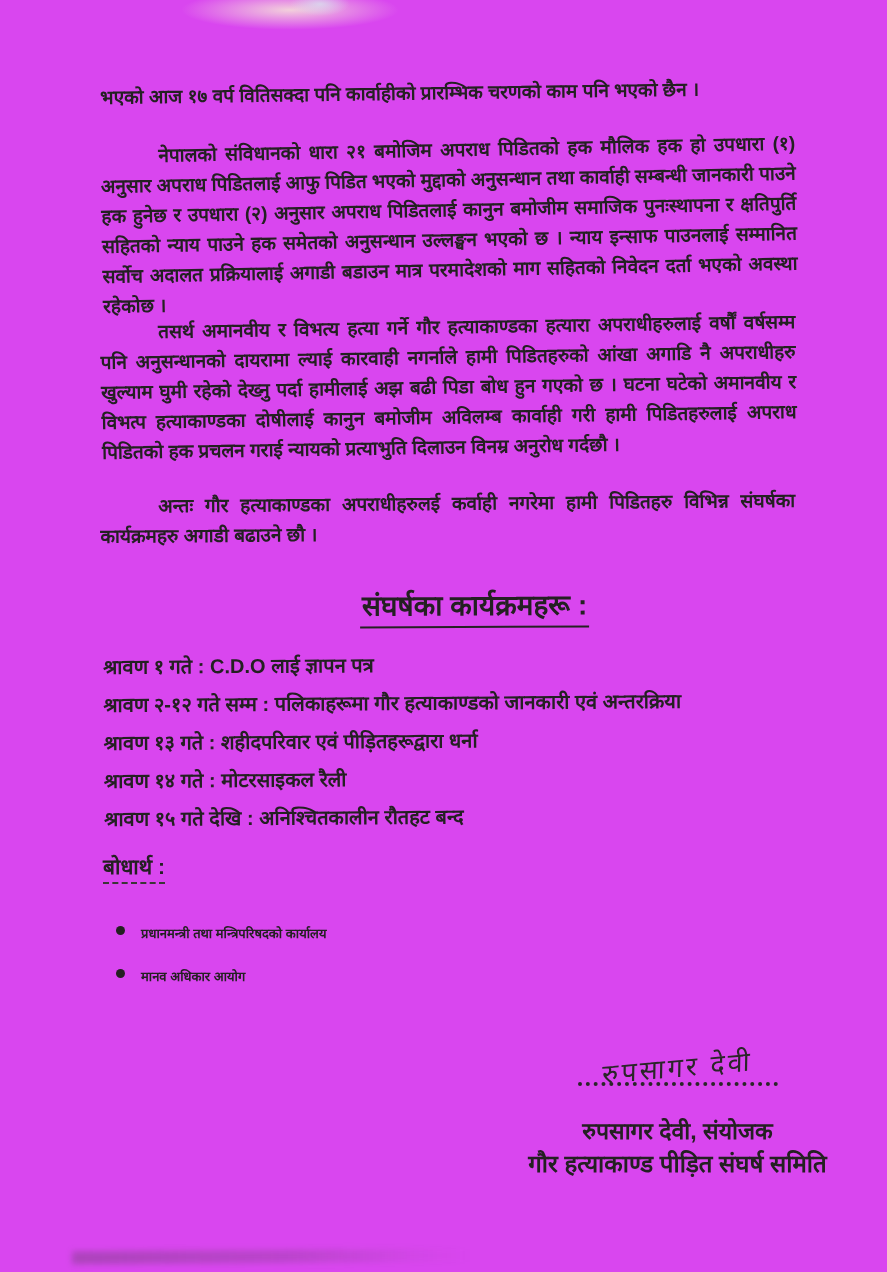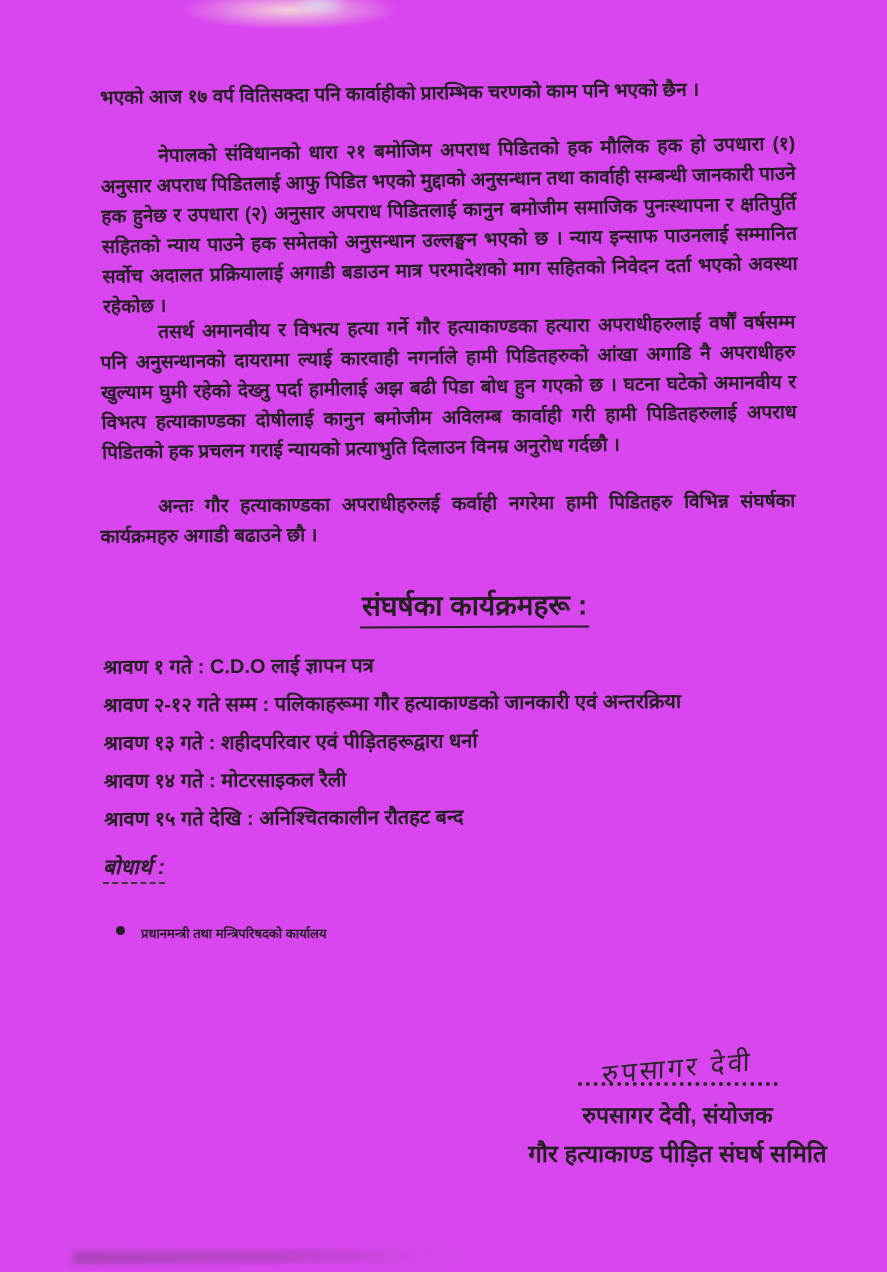--- a/index.html
+++ b/index.html
@@ -59,21 +59,20 @@
   }
   .program-list div{white-space:nowrap;}
   .cc-heading{
     position:absolute;left:103px;top:852px;
     font-size:21px;font-weight:700;
   }
   .cc-heading .u{
     display:inline-block;
     border-bottom:2px dashed #3a3636;
     padding-bottom:2px;
-    font-style:italic;
   }
   .cc-list{
     position:absolute;left:116px;top:912px;width:560px;
     font-size:13px;line-height:43px;font-weight:700;
   }
   .cc-item{display:flex;align-items:baseline;}
   .bullet{
     width:9px;height:9px;border-radius:50%;
     background:#242022;flex:0 0 9px;
     margin-right:16px;position:relative;top:-3px;
@@ -90,25 +89,24 @@
     transform:rotate(-5deg) skewX(-6deg);
     margin-bottom:-6px;
     color:#2a2628;
   }
   .signature-dots{
     width:200px;margin:0 auto;
     border-bottom:4px dotted #2a2628;
     height:1px;
   }
   .signature-name{
-    margin-top:12px;
+    margin-top:28px;
     font-size:23px;font-weight:700;
   }
   .signature-org{
-    margin-top:6px;
     font-size:24px;font-weight:700;
     white-space:nowrap;
   }
 </style>
 </head>
 <body>
 
 <div class="page">
 
   <div class="paper-stain-top"></div>
@@ -136,20 +134,24 @@
 
   <div class="cc-heading">
     <span class="u">बोधार्थ :</span>
   </div>
 
   <div class="cc-list">
     <div class="cc-item">
       <span class="bullet"></span>
       <span>प्रधानमन्त्री तथा मन्त्रिपरिषदको कार्यालय</span>
     </div>
+    <div class="cc-item">
+      <span class="bullet"></span>
+      <span>मानव अधिकार आयोग</span>
+    </div>
   </div>
 
   <div class="signature-block">
     <div>
       <span class="signature-hand">रुपसागर देवी</span>
     </div>
     <div class="signature-dots"></div>
     <div class="signature-name">रुपसागर देवी, संयोजक</div>
     <div class="signature-org">गौर हत्याकाण्ड पीड़ित संघर्ष समिति</div>
   </div>

